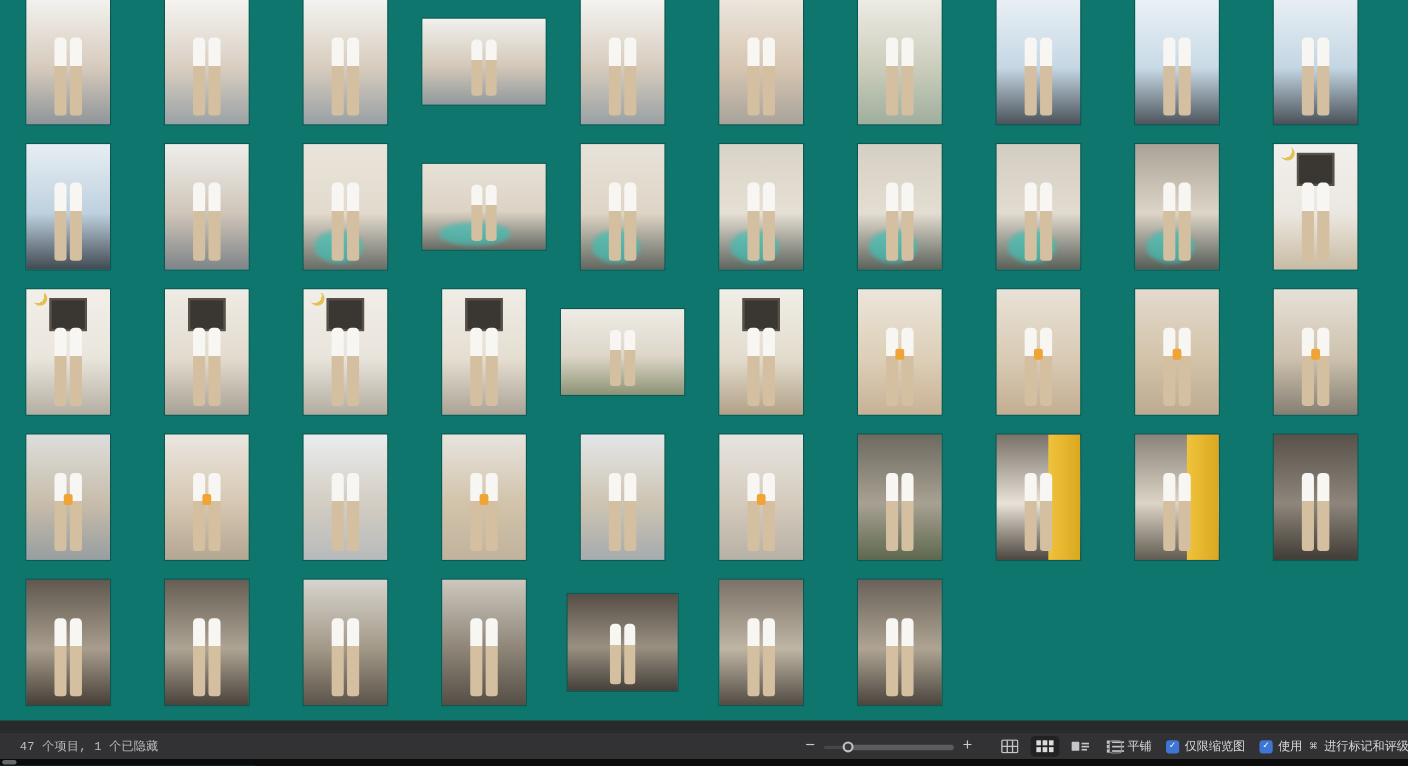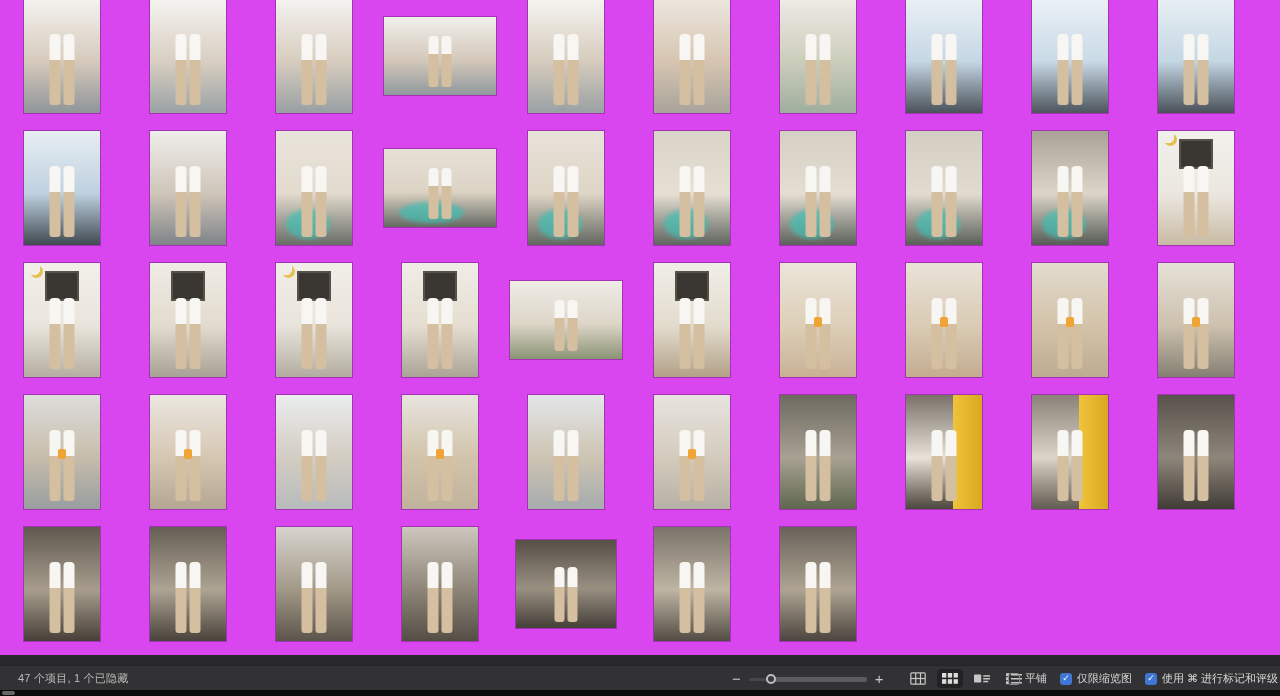--- a/index.html
+++ b/index.html
@@ -1,17 +1,17 @@
 <!DOCTYPE html>
 <html><head>
 <meta charset="utf-8">
 <style>
   html,body{margin:0;padding:0;background:#000;}
   .stage{position:relative;width:1280px;height:696px;overflow:hidden;
-         background:#d946ef;font-family:Liberation Sans, sans-serif;}
+         background:#0f766e;font-family:Liberation Mono, monospace;}
   
   #thumb-grid{position:absolute;left:0;top:0;width:1280px;height:655px;}
   .thumb{position:absolute;overflow:hidden;box-shadow:0 0 0 1px rgba(0,0,0,.25);}
   .f{position:absolute;}
   .f-couple{left:50%;top:31%;height:62%;transform:translateX(-50%);display:flex;gap:3px;}
   .f-couple i{display:block;width:11px;height:100%;border-radius:4px 4px 3px 3px;
               background:linear-gradient(180deg,#f8f6f2 0 36%,#d5bfa1 36%);}
   .l .f-couple{top:24%;height:66%;}
   .l .f-couple i,.s .f-couple i{width:10px;}
   .f-blob{left:13%;bottom:5%;width:58%;height:27%;border-radius:50%;

